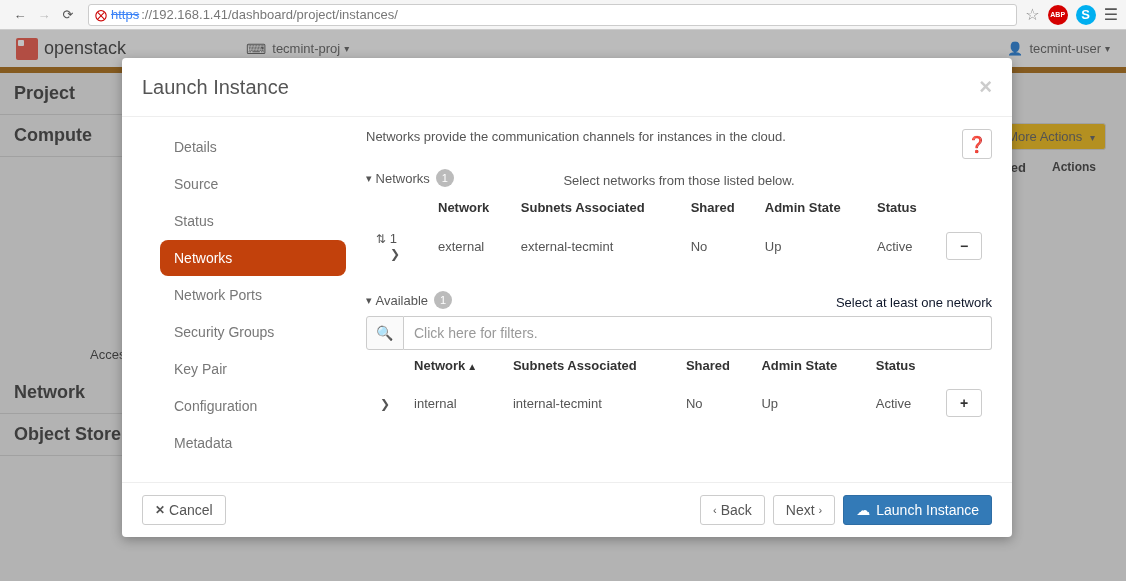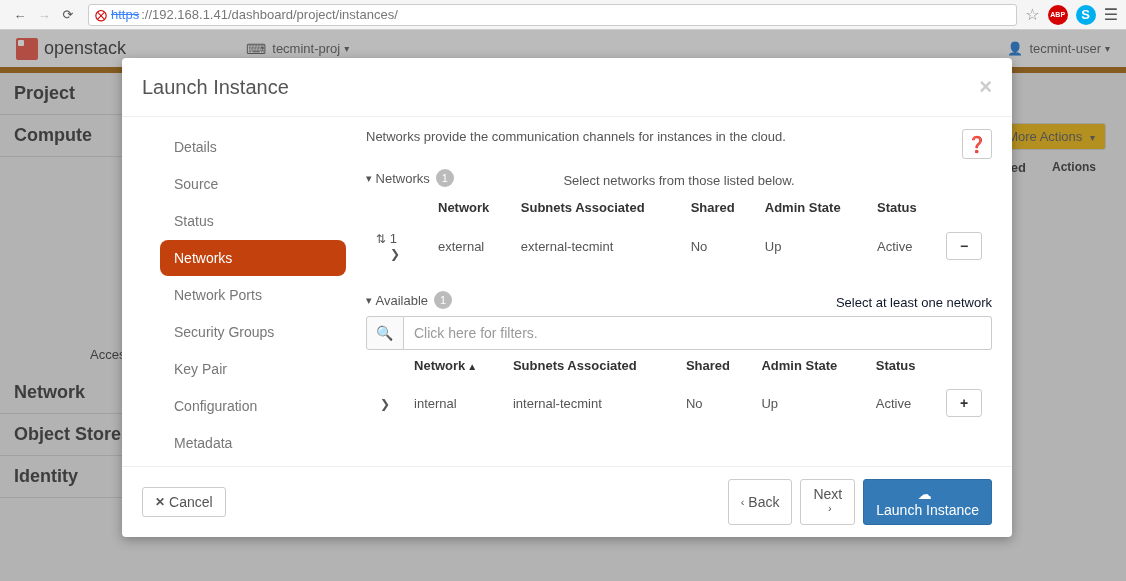--- a/index.html
+++ b/index.html
@@ -68,21 +68,21 @@
     .sort-handle { color: #555; font-size:12px;}
     .expand-chev { color: #555; font-size:12px; margin-left:14px; margin-right:6px;}
     .filter-bar { display: flex; margin-top: 6px; }
     .filter-icon { width: 38px; height: 34px; border: 1px solid #ccc; display: flex; align-items: center; justify-content: center; font-size: 14px; color: #555; background: #fafafa; border-radius: 3px 0 0 3px;}
     .filter-input { flex: 1; height: 34px; border: 1px solid #ccc; border-left: none; padding: 0 10px; font-size: 14px; color: #555; border-radius: 0 3px 3px 0;}
     .filter-input::placeholder { color: #999; }
     th .sort-arrow { font-size:10px; margin-left:2px;}
     .avail-subtext { color: #0f172a; text-align: right; margin-top: -18px;}
     .modal-footer { padding: 12px 20px; border-top: 1px solid #eee; display: flex; align-items: center; }
     .btn { padding: 6px 12px; border: 1px solid #ccc; border-radius: 3px; background: #fff; color: #555; cursor: pointer; font-size: 14px; display:inline-flex; align-items:center;}
-    .btn + .btn { margin-left: 8px; flex-direction: column; }
+    .btn + .btn { margin-left: 8px; }
     .btn-primary { background: #337ab7; color: #fff; border-color: #2e6da4; }
     .btn .x { margin-right: 4px; font-size:12px; font-weight:bold;}
     .btn .chev-l { margin-right: 4px; font-size:11px;}
     .btn .chev-r { margin-left: 4px; font-size:11px;}
     .btn .cloud { margin-right: 6px;}
     .footer-right { margin-left: auto; display:flex; }
   </style>
 </head>
 <body>
 
@@ -120,21 +120,20 @@
   </div>
 </div>
 
 <div class="sidebar">
   <div class="side-sub">Project</div>
   <div class="side-sub">Compute</div>
   <div style="height:180px;"></div>
   <div class="side-subsub">Access</div>
   <div class="side-sub">Network</div>
   <div class="side-sub">Object Store</div>
-  <div class="side-sub">Identity</div>
 </div>
 
 <div class="more-actions">
   <span>More Actions</span>
   <span class="caret">▾</span>
 </div>
 <div class="eated-label">eated</div>
 <div class="actions-label">Actions</div>
 
 <div class="dimmer"></div>

